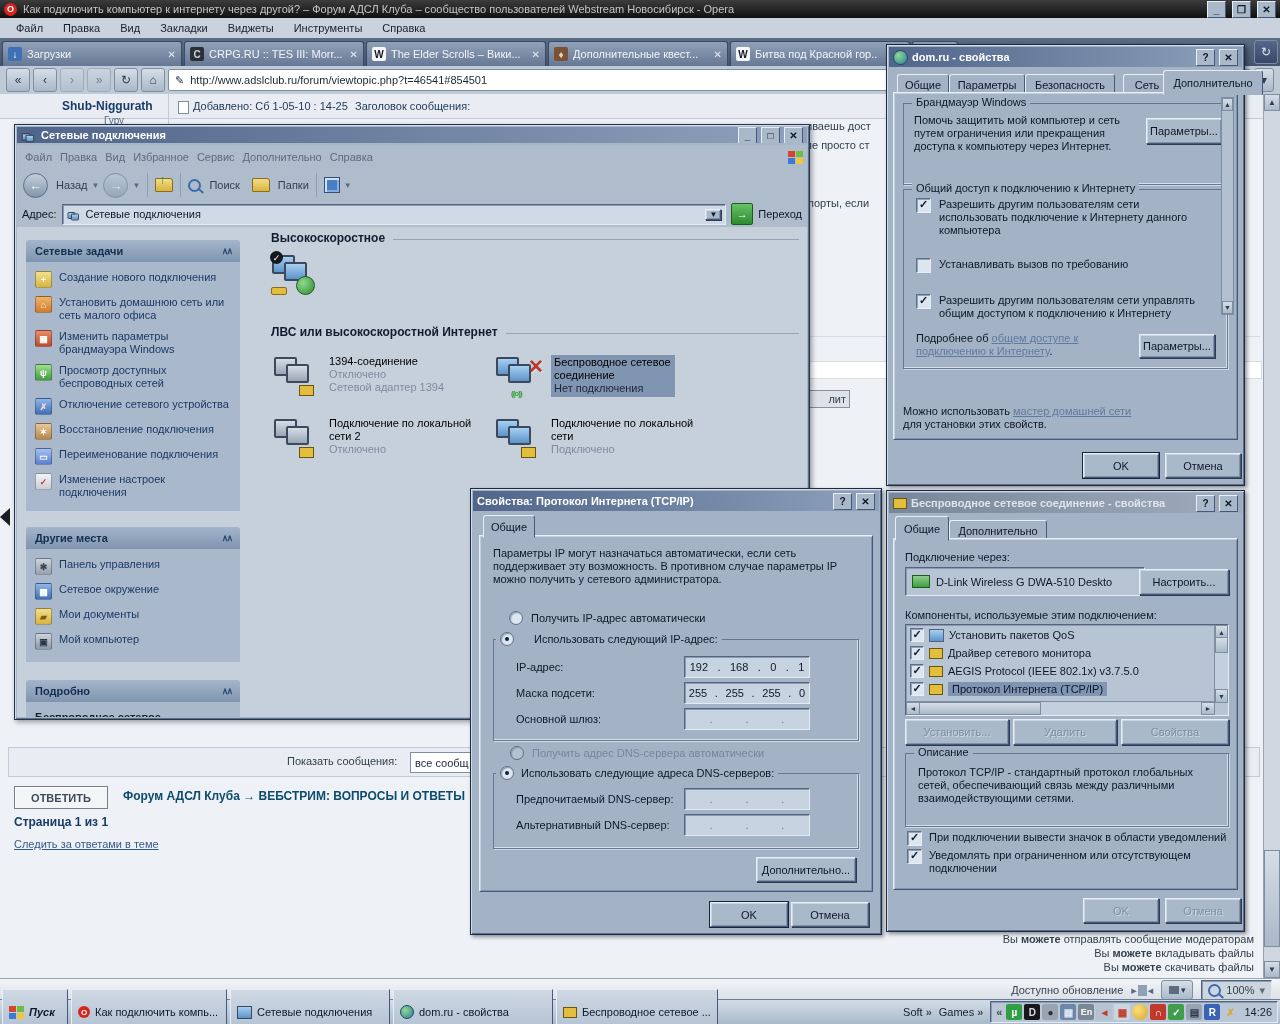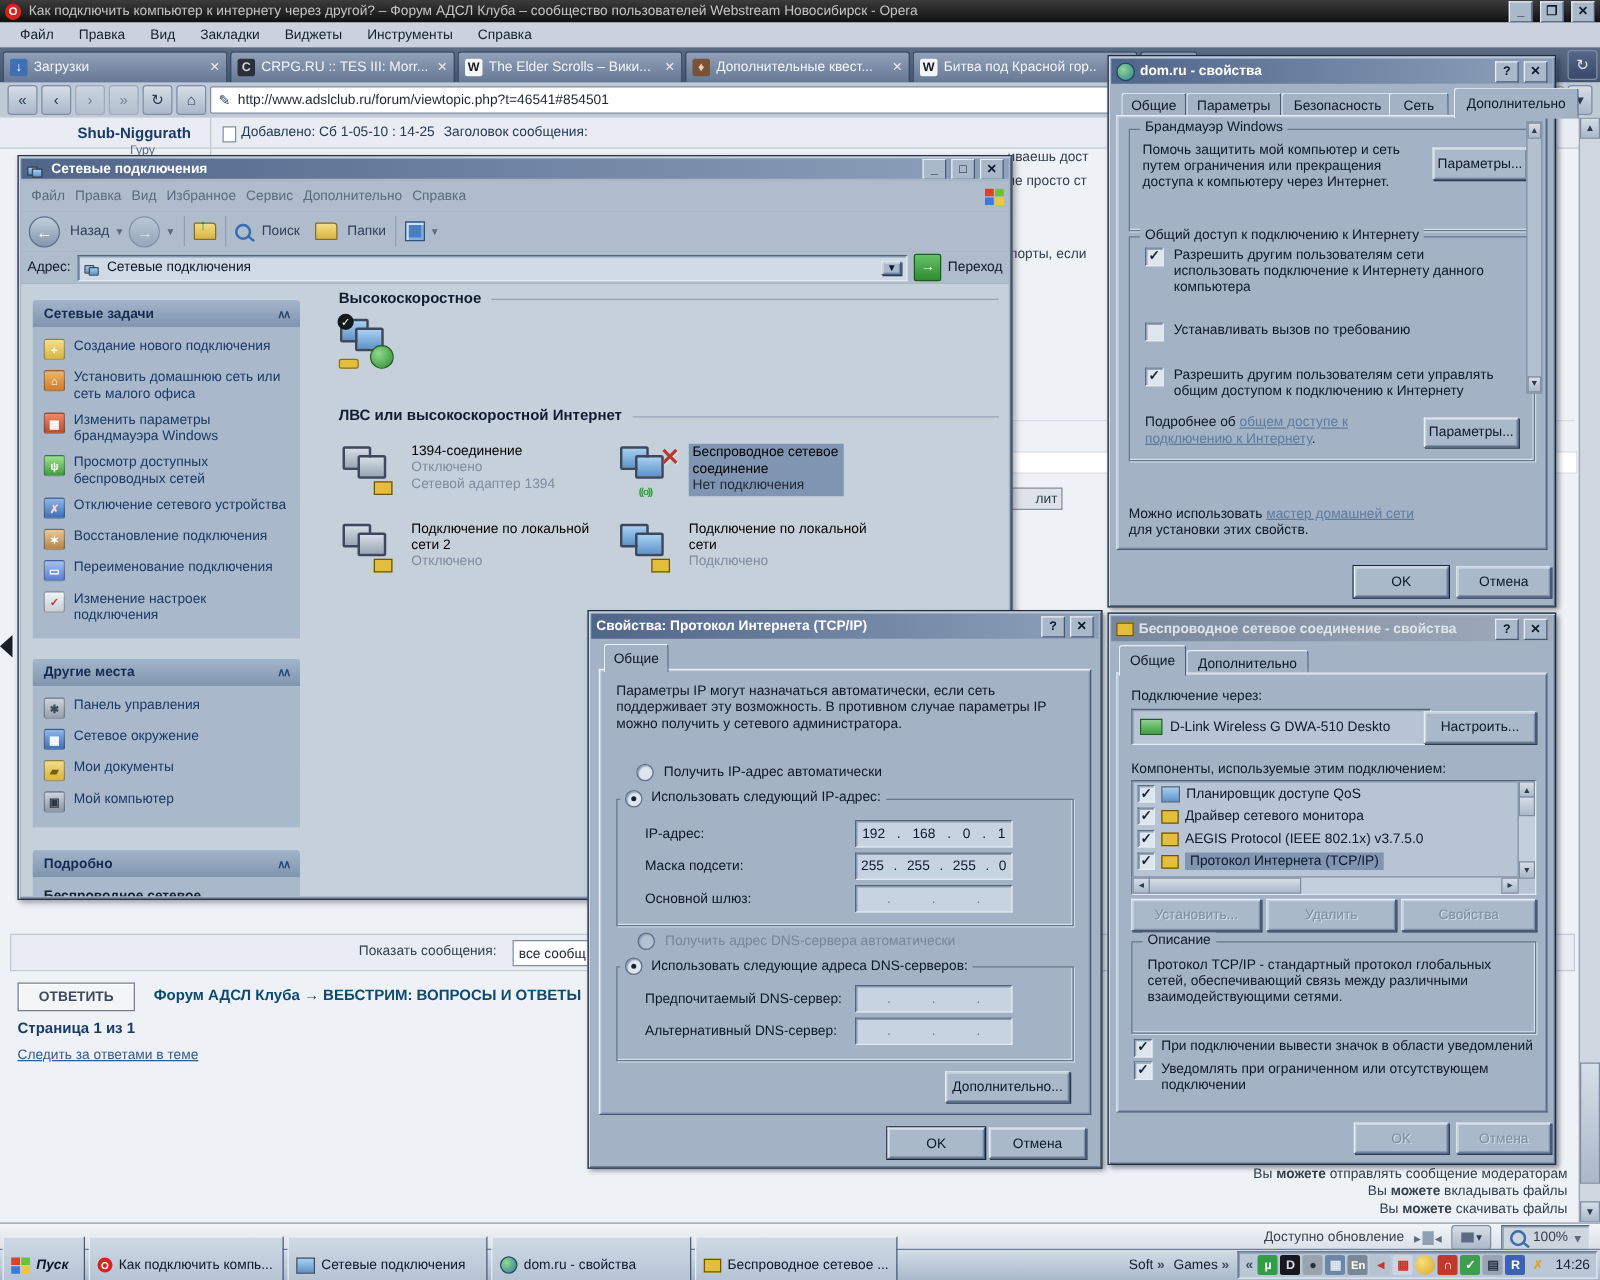--- a/index.html
+++ b/index.html
@@ -441,21 +441,21 @@
     <span class="capbtn">✕</span>
   </div>
   <div class="ctab" style="left:12px;top:26px;width:50px;height:21px;z-index:2">Общие</div>
   <div class="tabframe" style="left:8px;top:46px;width:392px;height:355px"></div>
   <div class="abs lbl" style="left:22px;top:58px;width:352px">Параметры IP могут назначаться автоматически, если сеть поддерживает эту возможность. В противном случае параметры IP можно получить у сетевого администратора.</div>
   <div class="abs" style="left:38px;top:122px;display:flex;gap:8px;align-items:center">
     <span class="rad"></span>
     <span class="lbl">Получить IP-адрес автоматически</span>
   </div>
   <div class="grp" style="left:22px;top:150px;width:364px;height:100px">
-    <span class="leg" style="left:2px;display:flex;gap:7px;align-items:flex-start">
+    <span class="leg" style="left:2px;display:flex;gap:20px;align-items:center">
       <span class="rad on"></span>
       <span class="lbl">Использовать следующий IP-адрес:</span>
     </span>
     <div class="abs lbl" style="left:22px;top:21px">IP-адрес:</div>
     <div class="fld abs" style="left:190px;top:16px;width:124px;height:20px">
       <div class="ipdots">
           <span>192</span>
           <span>.</span>
           <span>168</span>
           <span>.</span>
@@ -532,21 +532,21 @@
   <div class="cap">
     <span style="width:13px;height:13px;border-radius:50%;background:radial-gradient(circle at 35% 35%,#8fd98f,#2e7b9e);border:1px solid #1c4c5c"></span>
     <span>dom.ru - свойства</span>
     <span class="sp"></span>
     <span class="capbtn">?</span>
     <span class="capbtn">✕</span>
   </div>
   <div class="ctab" style="left:10px;top:29px;width:50px;height:19px">Общие</div>
   <div class="ctab" style="left:62px;top:29px;width:74px;height:19px">Параметры</div>
   <div class="ctab" style="left:138px;top:29px;width:88px;height:19px">Безопасность</div>
-  <div class="ctab" style="left:224px;top:29px;width:46px;height:19px">Сеть</div>
+  <div class="ctab" style="left:236px;top:29px;width:46px;height:19px">Сеть</div>
   <div class="ctab" style="left:276px;top:25px;width:98px;height:23px;z-index:2;font-weight:normal">Дополнительно</div>
   <div class="tabframe" style="left:6px;top:47px;width:343px;height:346px"></div>
 
   <div class="grp" style="left:16px;top:58px;width:323px;height:80px">
     <span class="leg">Брандмауэр Windows</span>
     <div class="abs lbl" style="left:10px;top:10px;width:228px">Помочь защитить мой компьютер и сеть путем ограничения или прекращения доступа к компьютеру через Интернет.</div>
     <div class="btn abs" style="left:242px;top:14px;width:74px;height:24px">Параметры...</div>
   </div>
 
   <div class="grp" style="left:16px;top:144px;width:323px;height:178px">
@@ -601,21 +601,21 @@
     <span style="white-space:nowrap;overflow:hidden;color:#0d1828">D-Link Wireless G DWA-510 Deskto</span>
   </div>
   <div class="btn abs" style="left:252px;top:78px;width:88px;height:24px">Настроить...</div>
 
   <div class="abs lbl" style="left:18px;top:118px">Компоненты, используемые этим подключением:</div>
   <div class="fld abs" style="left:18px;top:133px;width:322px;height:90px;background:#b7c4d4">
     <div style="position:absolute;left:1px;top:1px;right:13px;bottom:13px;overflow:hidden">
       <div class="listrow">
         <span class="cb ck" style="width:12px;height:12px"></span>
         <span class="ci"></span>
-        <span>Планировщик доступе QoS</span>
+        <span>Установить пакетов QoS</span>
       </div>
       <div class="listrow">
         <span class="cb ck" style="width:12px;height:12px"></span>
         <span class="ci plg"></span>
         <span>Драйвер сетевого монитора</span>
       </div>
       <div class="listrow">
         <span class="cb ck" style="width:12px;height:12px"></span>
         <span class="ci plg"></span>
         <span>AEGIS Protocol (IEEE 802.1x) v3.7.5.0</span>

